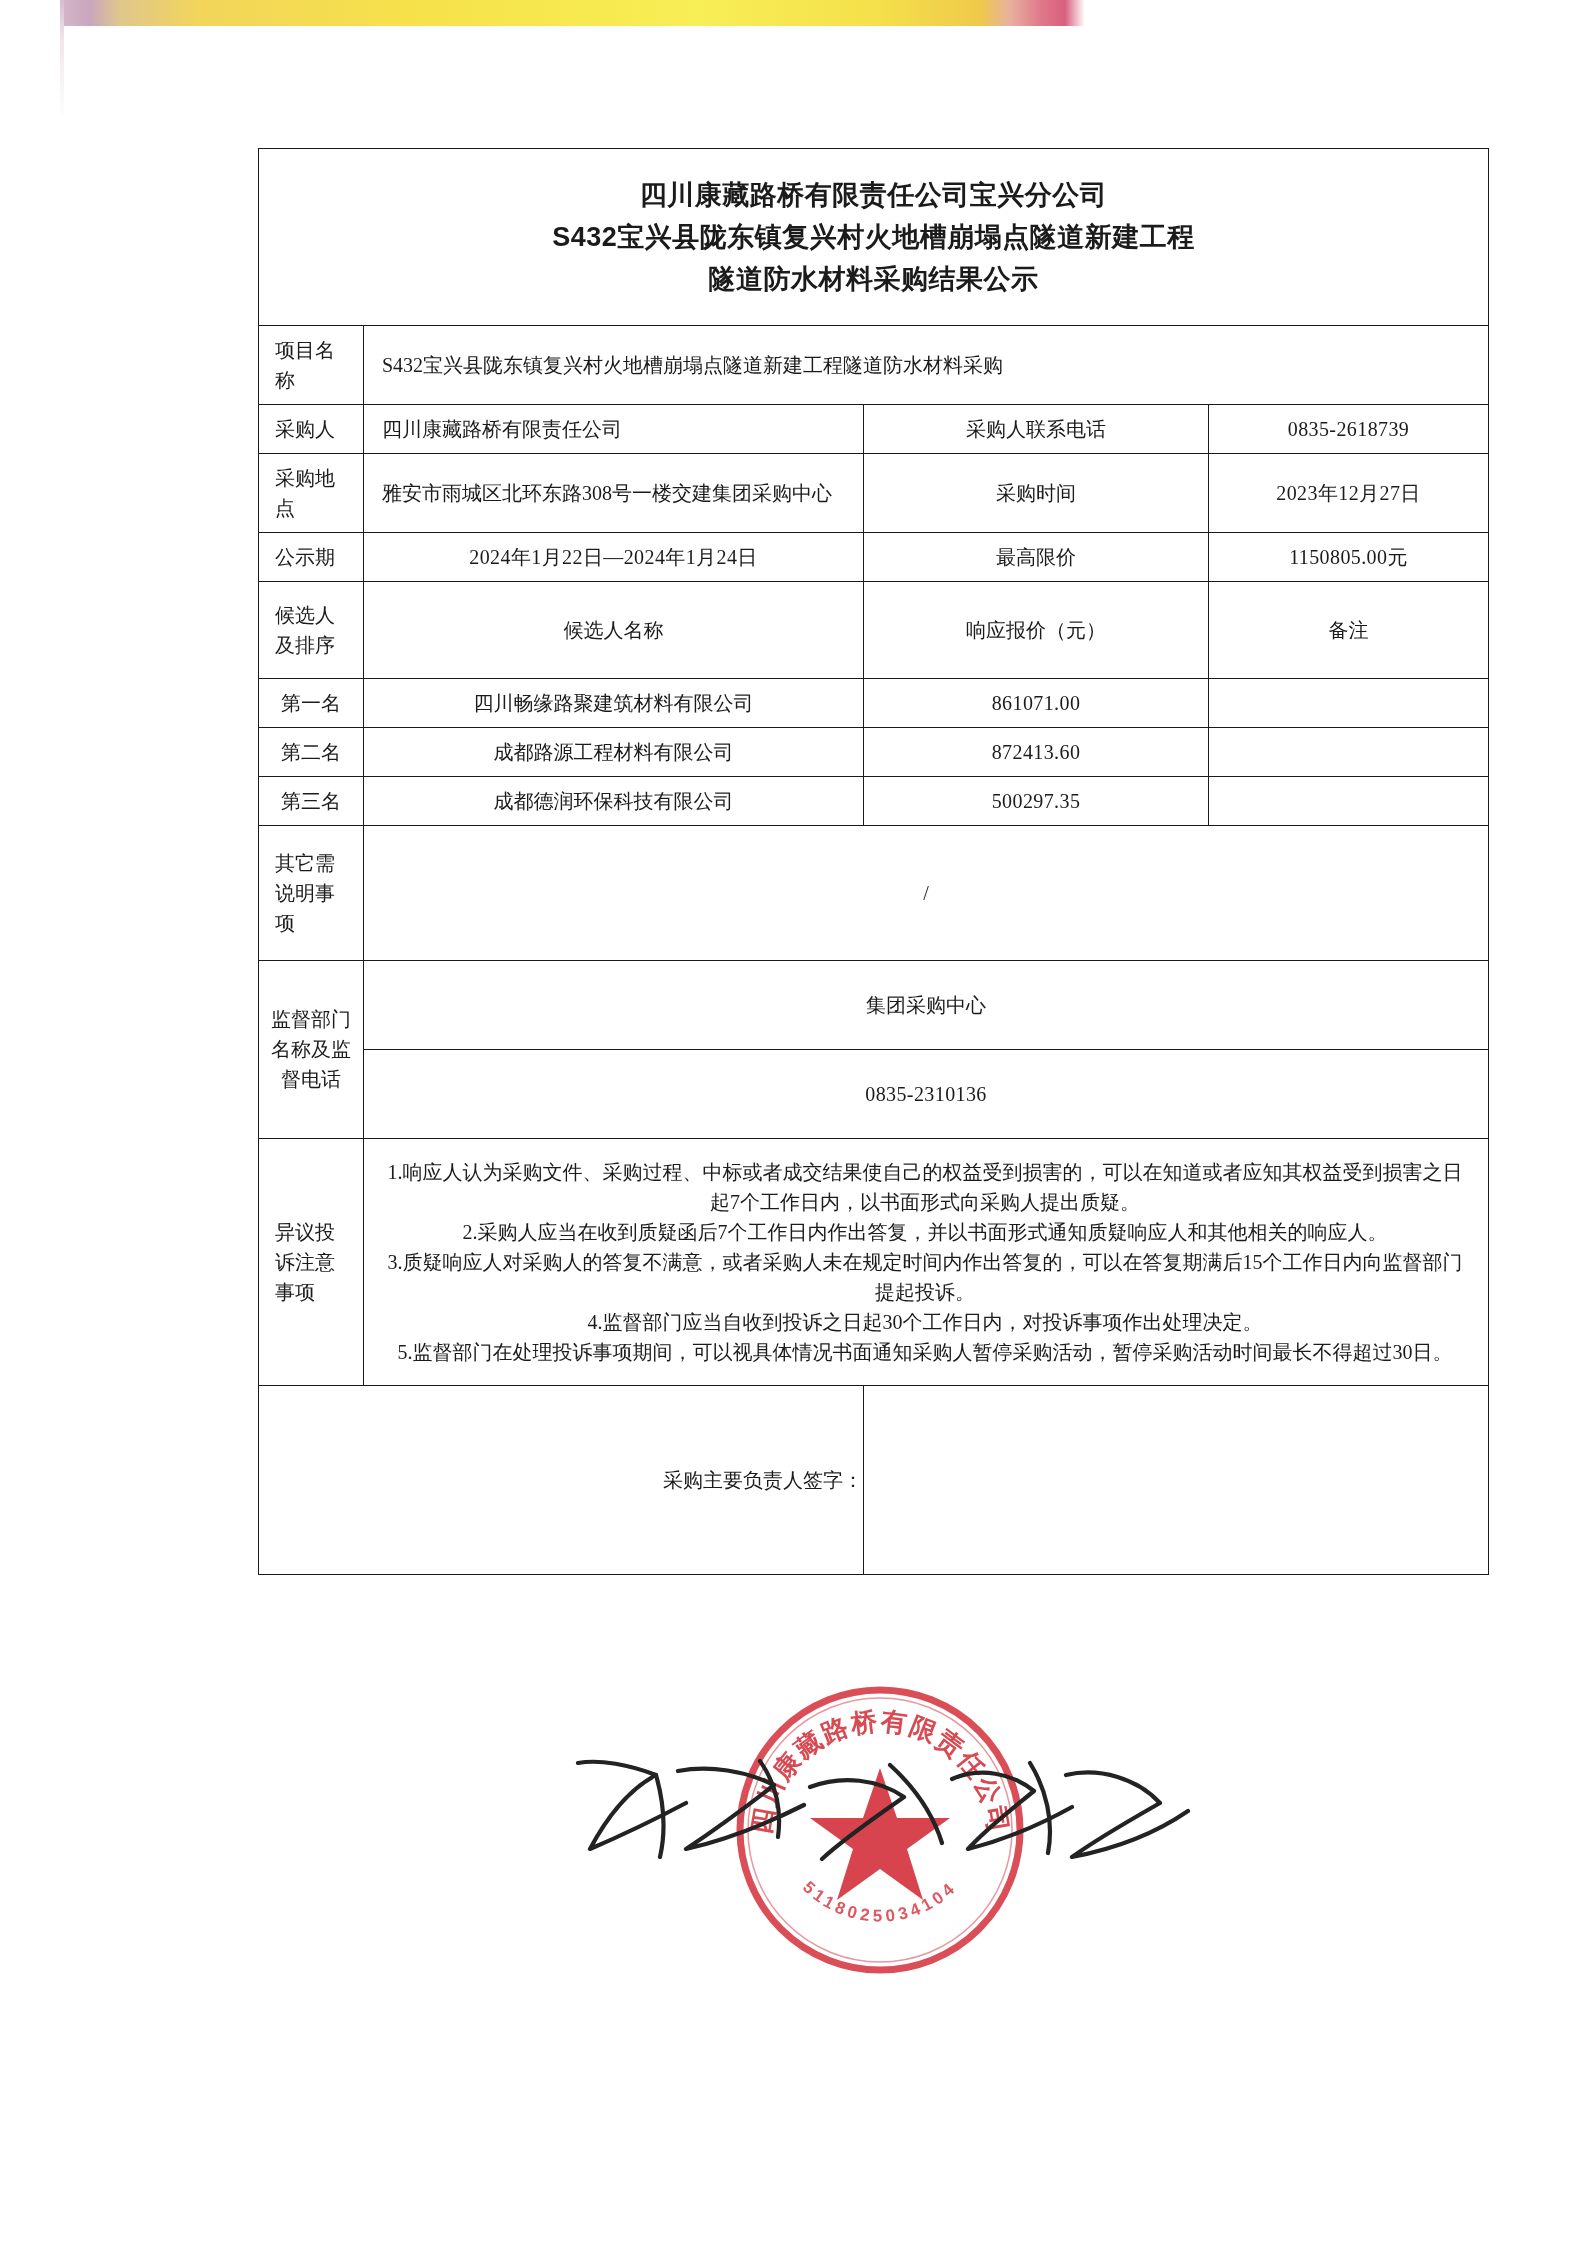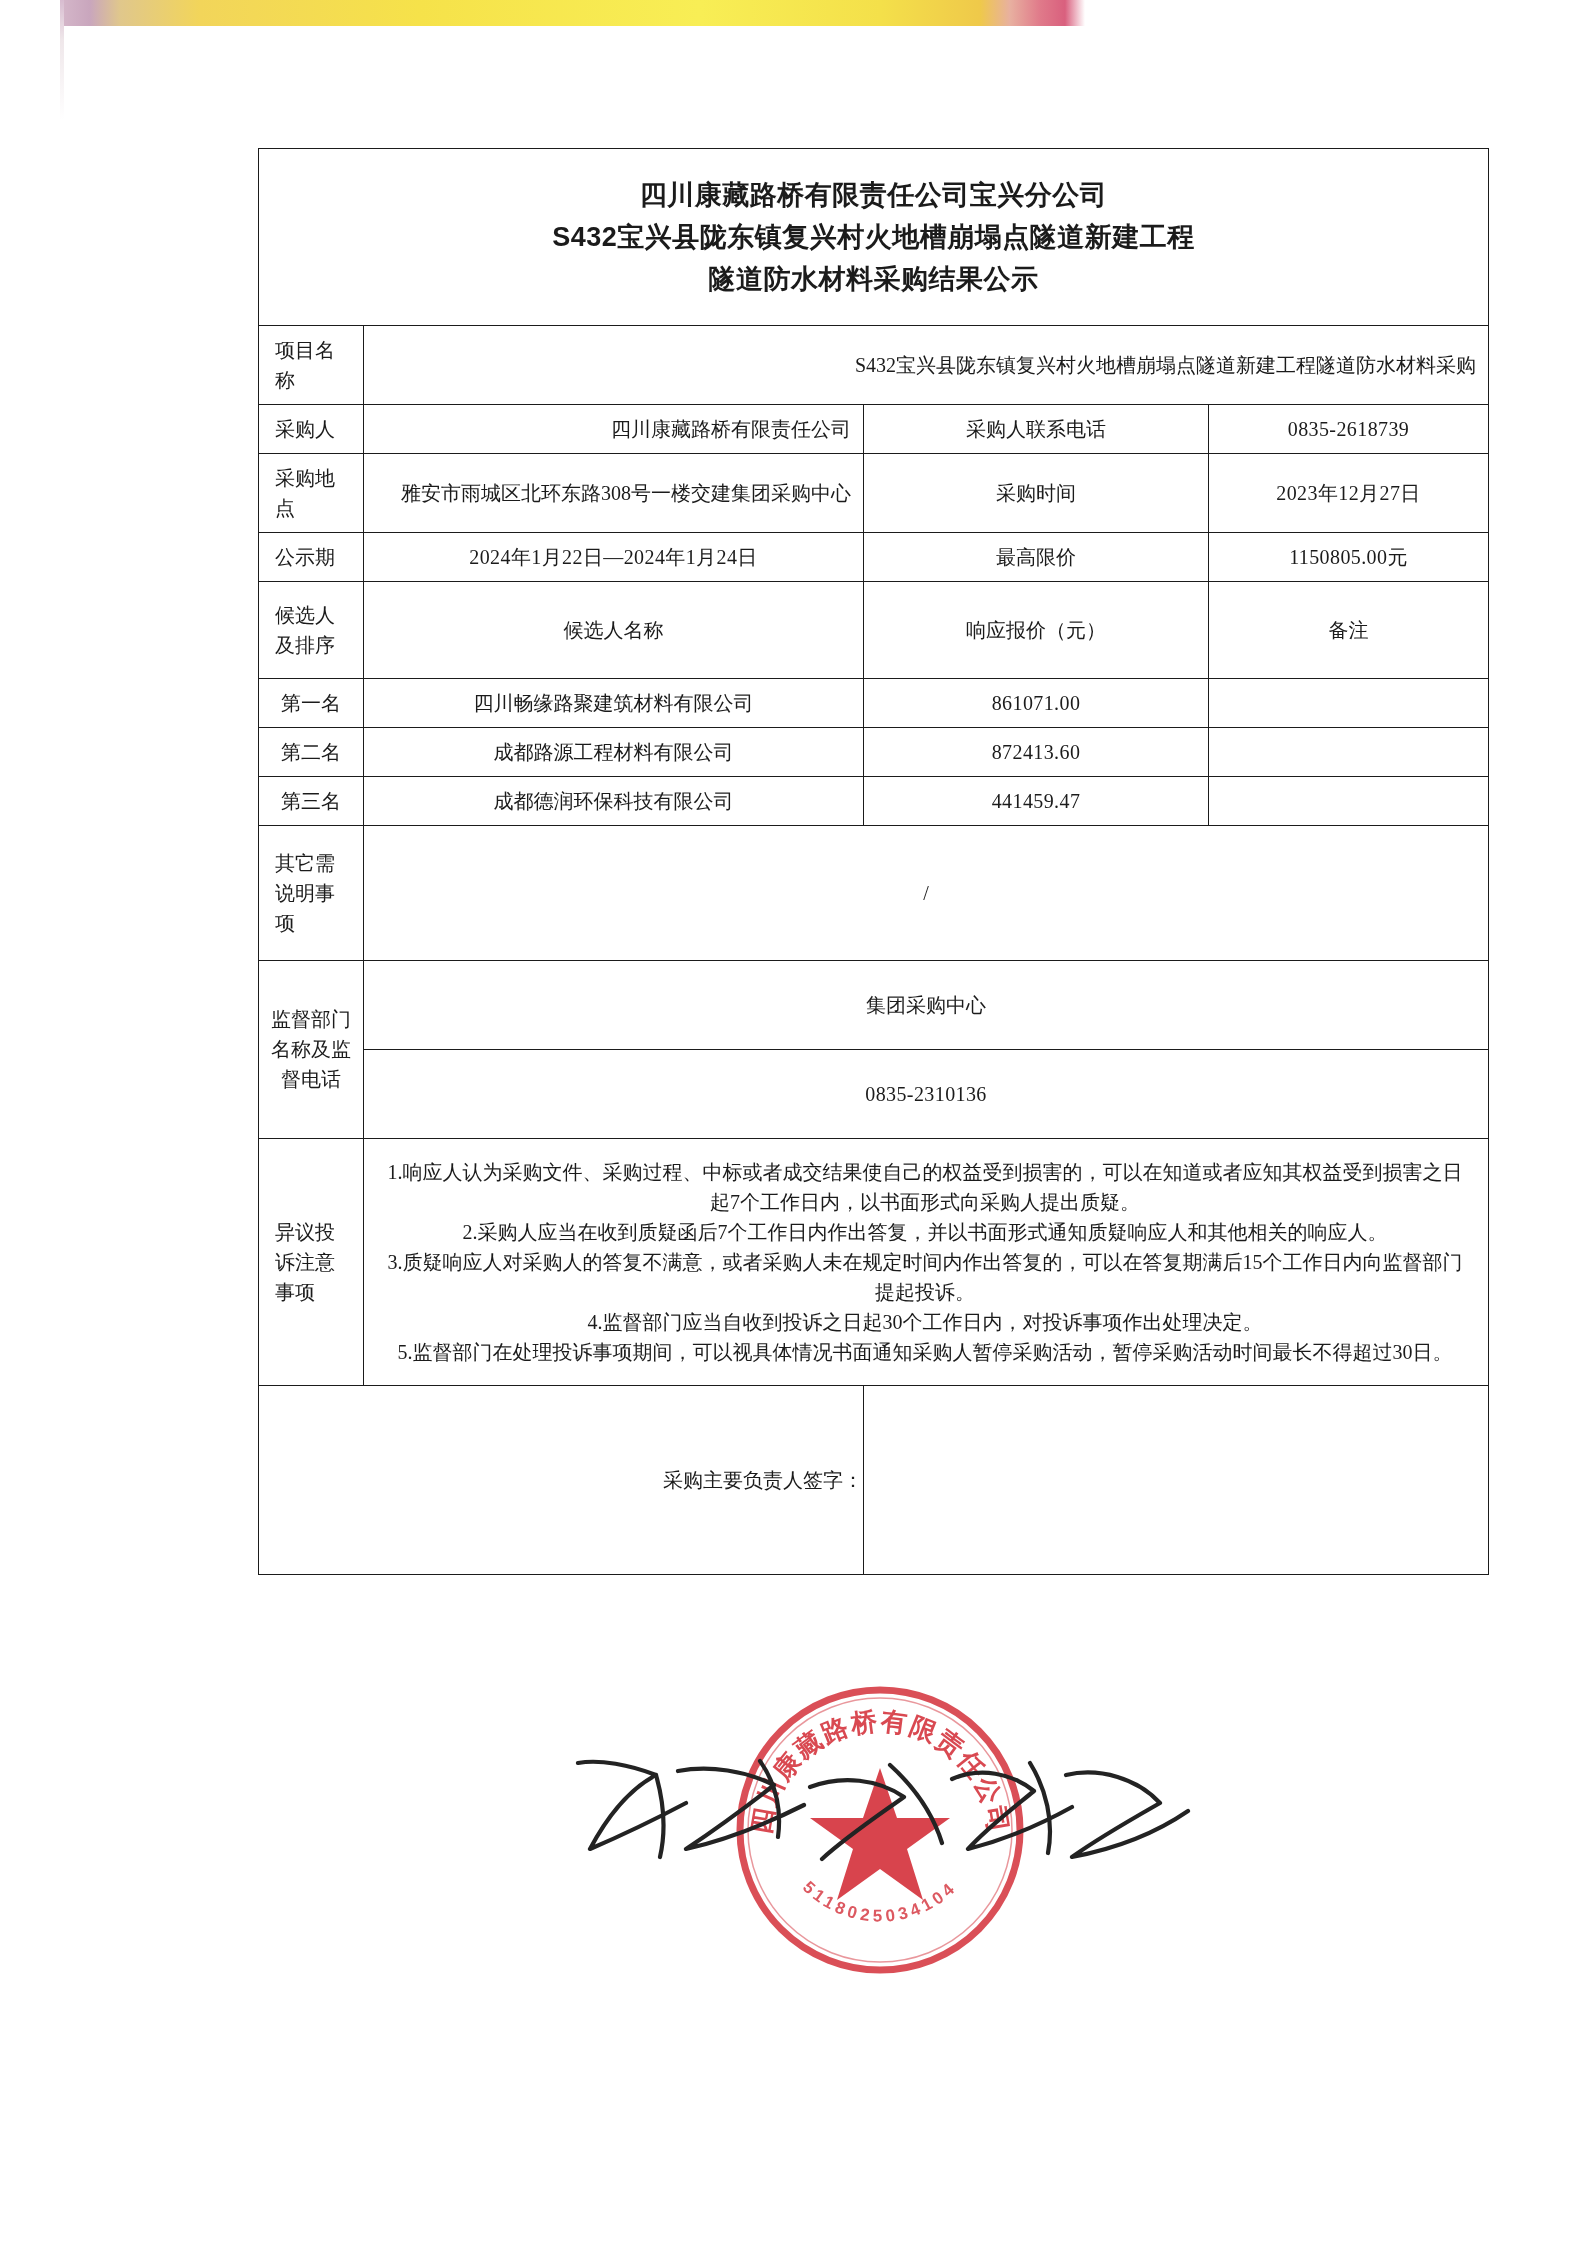--- a/index.html
+++ b/index.html
@@ -72,21 +72,21 @@
     letter-spacing: 0.5px;
   }
 
   .lbl {
     text-align: left;
     padding-left: 16px !important;
     font-size: 20px;
     line-height: 1.45;
   }
   .ctr { text-align: center; }
-  .lft { text-align: right; padding-left: 18px !important; }
+  .lft { text-align: left; padding-left: 18px !important; }
 
   .num { font-family: "Liberation Serif", serif; letter-spacing: 0.4px; }
 
   .notes {
     font-size: 19.5px;
     line-height: 1.72;
     text-align: center;
     padding: 18px 22px 18px 20px !important;
   }
   .notes p { margin: 0; }
@@ -192,21 +192,21 @@
       </tr>
       <tr>
         <td class="ctr">第二名</td>
         <td class="ctr">成都路源工程材料有限公司</td>
         <td class="ctr num">872413.60</td>
         <td class="ctr"></td>
       </tr>
       <tr>
         <td class="ctr">第三名</td>
         <td class="ctr">成都德润环保科技有限公司</td>
-        <td class="ctr num">441459.47</td>
+        <td class="ctr num">500297.35</td>
         <td class="ctr"></td>
       </tr>
 
       <tr>
         <td class="lbl" style="padding-top:22px!important;padding-bottom:22px!important;">其它需说明事项</td>
         <td class="ctr" colspan="3">/</td>
       </tr>
 
       <tr>
         <td class="lbl" rowspan="2" style="text-align:center;padding-left:12px!important;">监督部门名称及监督电话</td>

